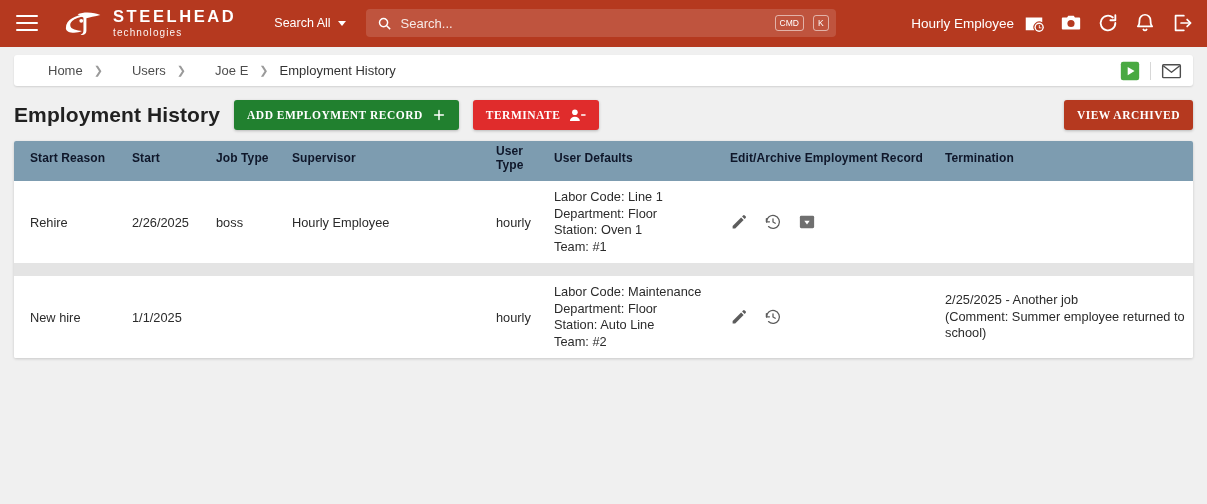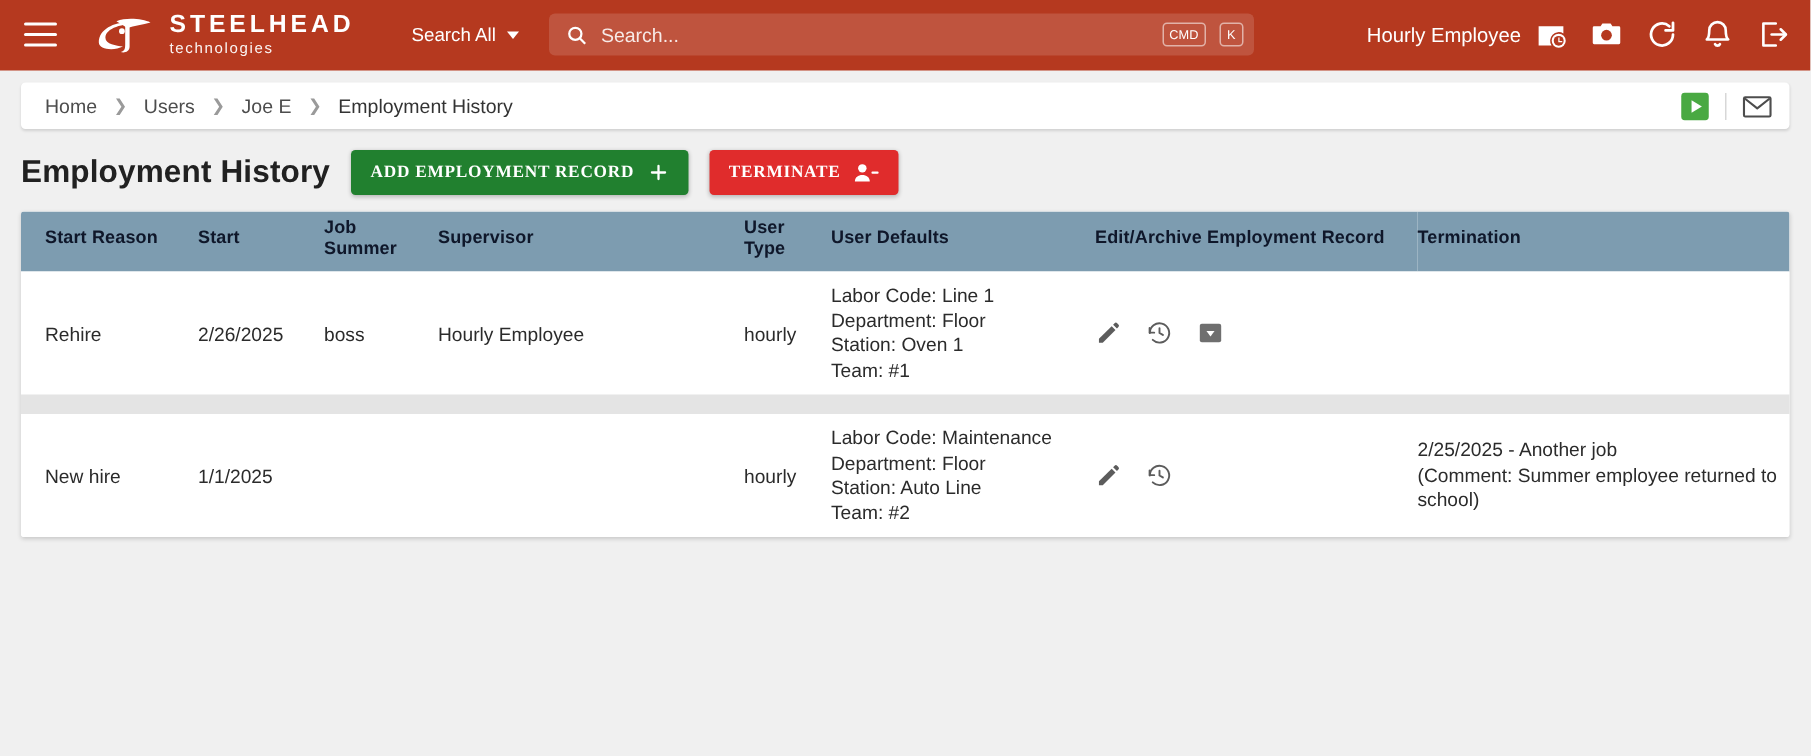--- a/index.html
+++ b/index.html
@@ -54,21 +54,21 @@
   .user-chip { display:flex; align-items:center; gap: 9px; font-size: 13.5px; cursor:pointer; }
   .ic { width: 22px; height: 22px; display:block; cursor:pointer; }
 
   
   .crumbbar {
     margin: 8px 14px 0 14px; height: 31px; background:#fff; border-radius: 3px;
     box-shadow: 0 1px 2px rgba(0,0,0,.13);
     display:flex; align-items:center; padding: 0 10px 0 16px;
   }
   .crumbs { display:flex; align-items:center; gap: 11px; font-size: 13px; color:#4d4d4d; }
-  .crumbs a { color:#4d4d4d; text-decoration:none; cursor:pointer; }
+  .crumbs a { color:#4d4d4d; text-decoration:none; cursor:pointer;margin-left:18px; }
   .crumb-sep { color:#9a9a9a; font-size: 11px; }
   .crumb-last { color:#333; }
   .crumbbar-right { margin-left:auto; display:flex; align-items:center; gap: 9px; }
   .vdiv { width:1px; height:18px; background:#d7d7d7; }
 
   
   .titlerow {
     margin: 14px 14px 0 14px; display:flex; align-items:center; gap: 14px;
   }
   .page-title { font-size: 21px; font-weight: 700; color:#212121; letter-spacing:.1px; }
@@ -211,39 +211,44 @@
 
   <button class="btn btn-red">
     <span>TERMINATE</span>
     <svg width="17" height="15" viewBox="0 0 26 22" fill="#fff">
       <circle cx="9" cy="6" r="4.3"></circle>
       <path d="M1.4 19.5c0-4.2 3.4-6.6 7.6-6.6s7.6 2.4 7.6 6.6z"></path>
       <rect x="18.3" y="9.2" width="7.3" height="2.2" rx="1"></rect>
     </svg>
   </button>
 
+  <div class="titlerow-right">
+    <button class="btn btn-brand">
+      <span>VIEW ARCHIVED</span>
+    </button>
+  </div>
 </div>
 
 <div class="tablewrap">
   <table>
     <colgroup>
       <col style="width:118px">
         <col style="width:84px">
         <col style="width:76px">
       <col style="width:204px">
         <col style="width:58px">
         <col style="width:176px">
       <col style="width:215px">
         <col style="width:auto">
     </colgroup>
     <thead>
       <tr>
         <th>Start Reason</th>
         <th>Start</th>
-        <th>Job Summer</th>
+        <th>Job Type</th>
         <th>Supervisor</th>
         <th>User Type</th>
         <th>User Defaults</th>
         <th>Edit/Archive Employment Record</th>
         <th>Termination</th>
       </tr>
     </thead>
     <tbody>
 
       <tr class="datarow">

